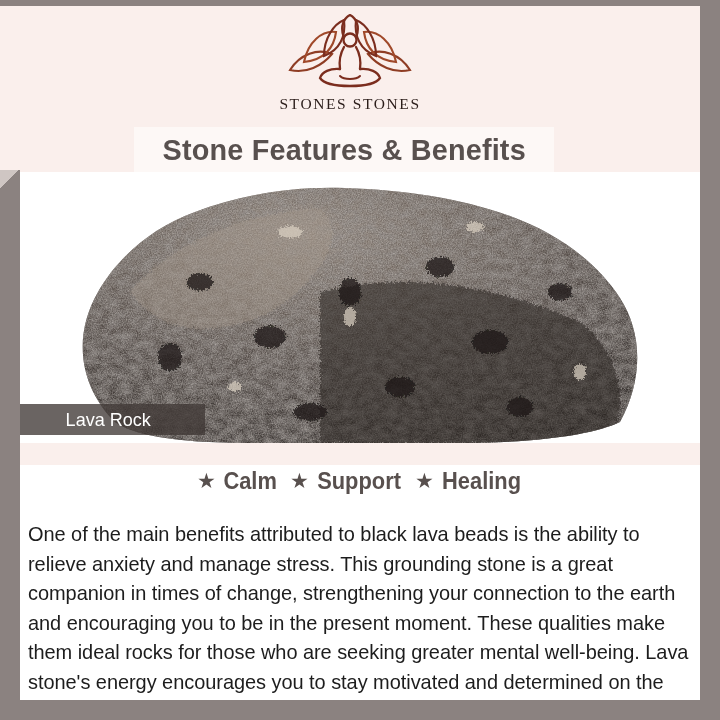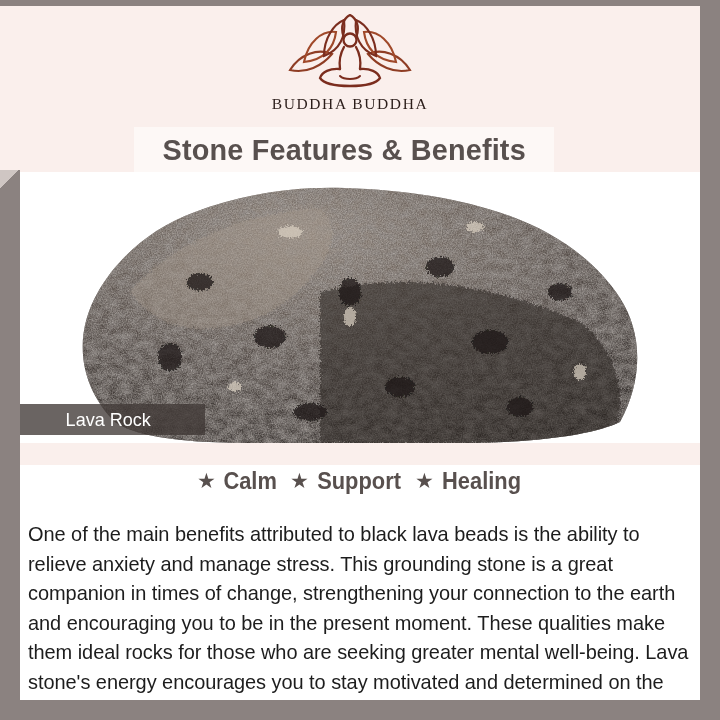--- a/index.html
+++ b/index.html
@@ -189,21 +189,21 @@
 
           <path d="M74 33 C70 40 69 48 70 55" stroke="#7b2d1e" stroke-width="2.3"></path>
           <path d="M86 33 C90 40 91 48 90 55" stroke="#7b2d1e" stroke-width="2.3"></path>
 
           <path d="M70 55 C60 54 52 58 50 64 C54 70 66 72 80 72 C94 72 106 70 110 64 C108 58 100 54 90 55" stroke="#7b2d1e" stroke-width="2.3"></path>
 
           <path d="M70 62 C74 66 86 66 90 62" stroke="#7b2d1e" stroke-width="2"></path>
         </g>
       </svg>
     </span>
-    <span class="brand-name">BUDDHA BUDDHA</span>
+    <span class="brand-name">STONES STONES</span>
   </div>
 
   <div class="title-banner">
     <span class="title-text">Stone Features &amp; Benefits</span>
   </div>
 
   <div class="photo">
     <svg class="rock-svg" width="680" height="271" viewBox="0 0 680 271" xmlns="http://www.w3.org/2000/svg">
       <defs>
         <filter id="rough" x="-10%" y="-10%" width="120%" height="120%">

